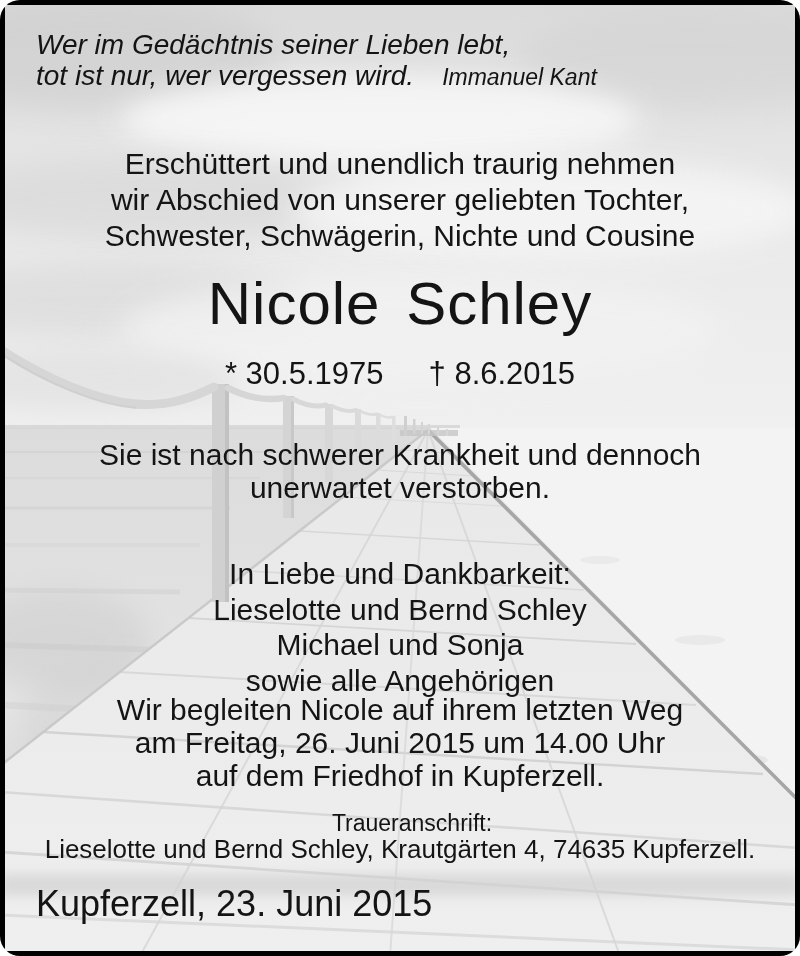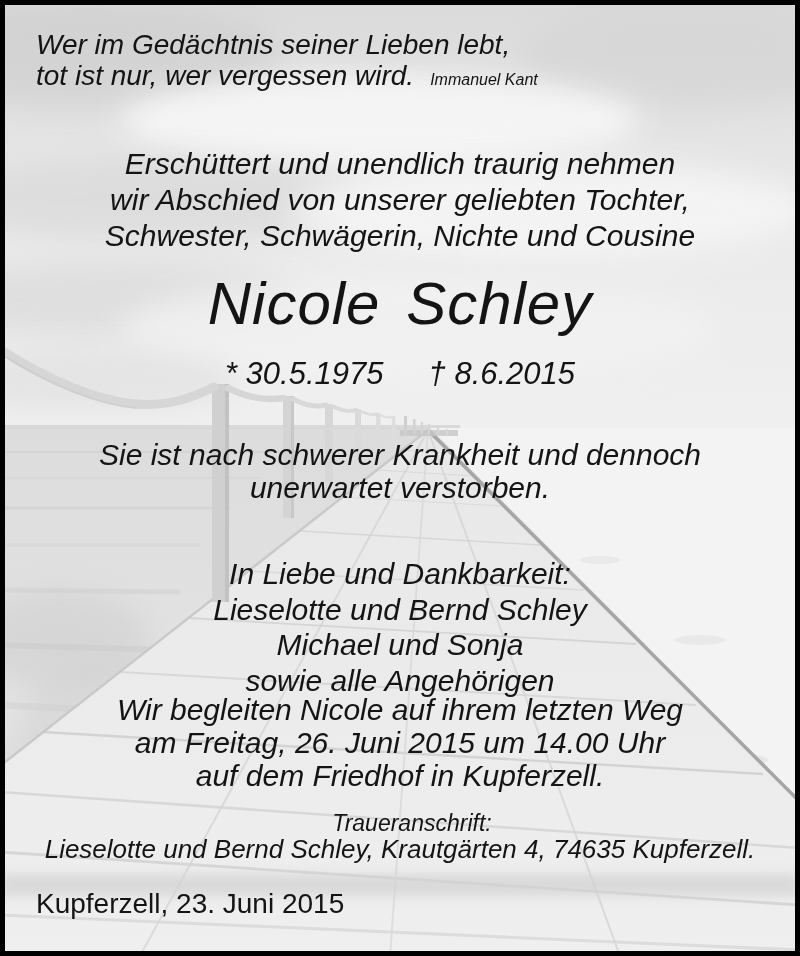--- a/index.html
+++ b/index.html
@@ -3,42 +3,43 @@
 <meta charset="utf-8">
 <style>
   html,body{margin:0;padding:0;background:#ffffff;}
   .notice{
     position:relative;
     width:800px;height:956px;
     overflow:hidden;
     background:#ededed;
     font-family:"Liberation Sans","DejaVu Sans",sans-serif;
     color:#141414;
+    border-radius:20px;
   }
   .bg{position:absolute;left:0;top:0;z-index:0;}
   .frame{
     position:absolute;inset:0;z-index:10;
     border:5px solid #000;
     pointer-events:none;
   }
   .txt{position:absolute;z-index:2;white-space:nowrap;}
-  .center{left:0;width:800px;text-align:center;font-style:italic;}
+  .center{left:0;width:800px;text-align:center;}
 
   .quote{left:36px;top:29px;font-style:italic;font-size:28px;line-height:31px;}
-  .quote .attr{font-size:16px;margin-left:16px;}
+  .quote .attr{font-size:23px;margin-left:28px;}
 
   .intro{top:146px;font-size:30px;line-height:36px;}
   .name{top:272px;font-size:60px;line-height:64px;font-weight:400;letter-spacing:1px;word-spacing:8px;margin:0;}
   .dates{top:357px;font-size:31px;line-height:34px;display:flex;justify-content:center;gap:45px;}
   .death-note{top:438px;font-size:30px;line-height:33px;}
   .family{top:556px;font-size:30px;line-height:35.5px;}
   .funeral{top:693px;font-size:30px;line-height:33px;}
   .addr-label{top:810px;font-size:23px;line-height:26px;margin-left:12px;}
   .addr-value{top:834px;font-size:26px;line-height:30px;}
-  .dateline{left:36px;top:888px;font-size:28px;line-height:32px;}
+  .dateline{left:36px;top:888px;font-size:36px;line-height:32px;}
 </style>
 </head>
 <body>
 
 <div class="notice">
 
   <svg class="bg" width="800" height="956" viewBox="0 0 800 956" aria-hidden="true">
     <defs>
       <linearGradient id="skyG" x1="0" y1="0" x2="0" y2="1">
         <stop offset="0" stop-color="#dadada"></stop>

